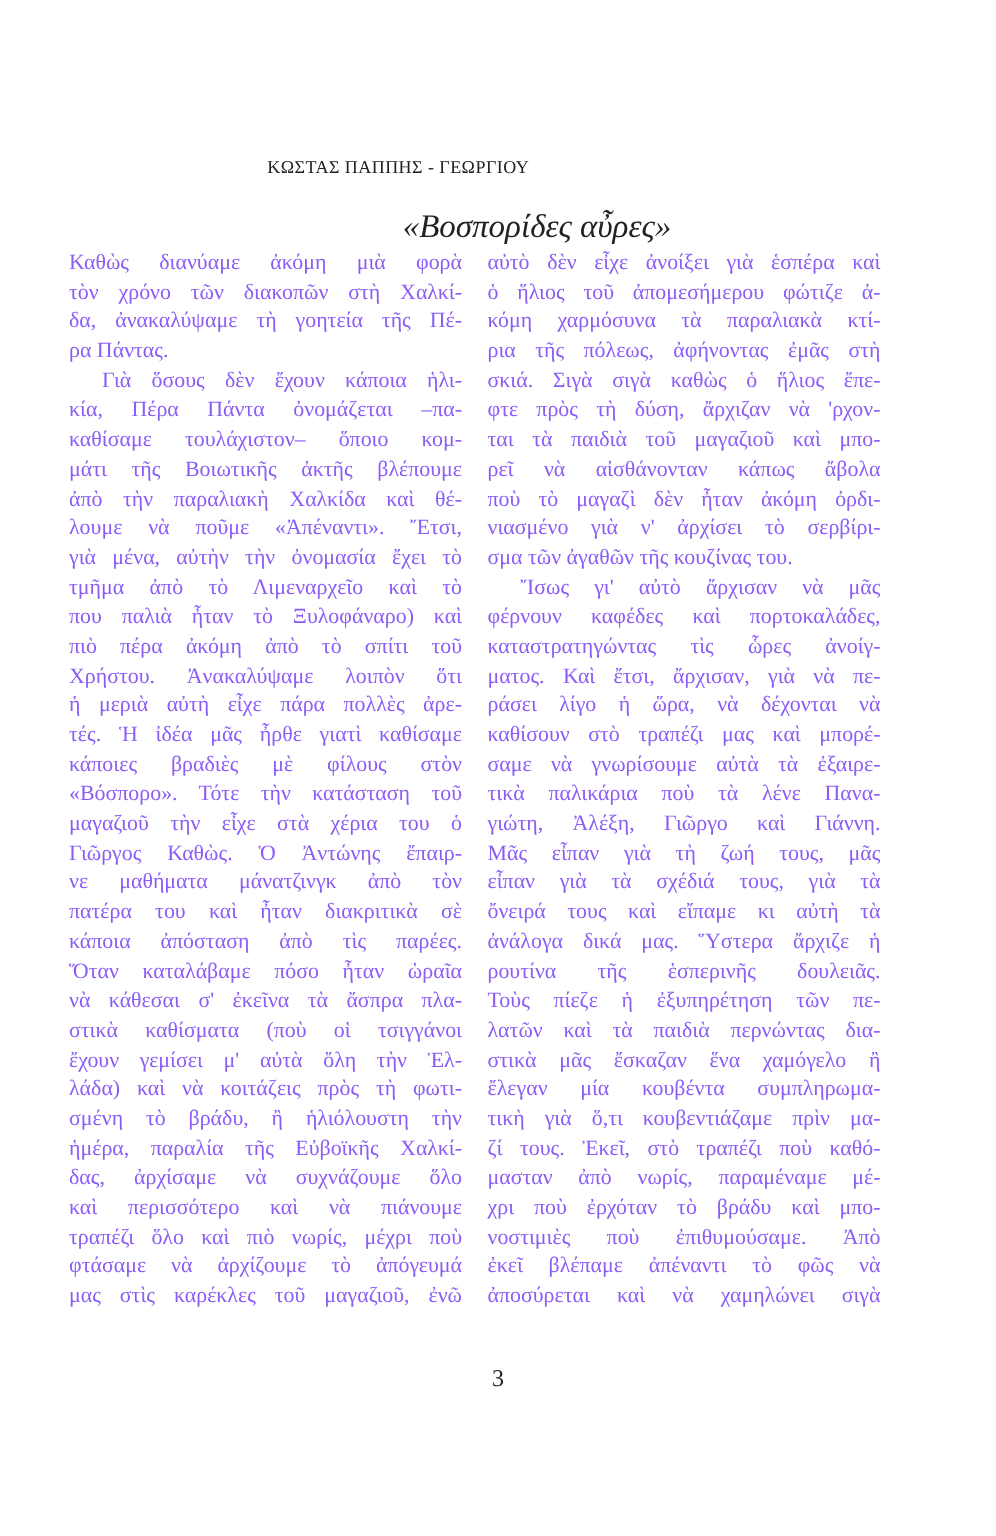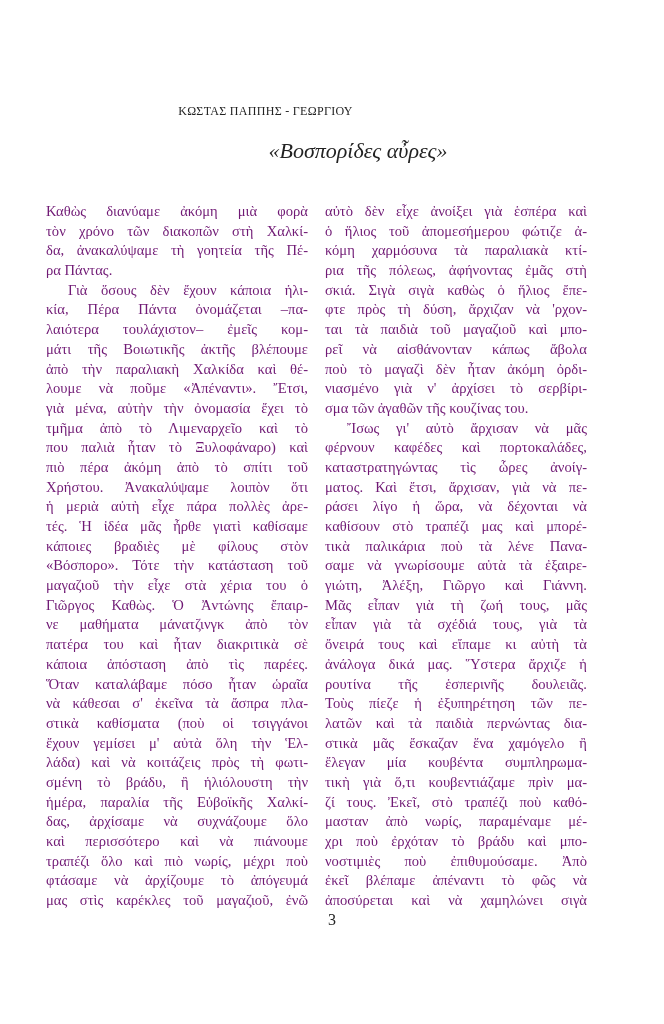--- a/index.html
+++ b/index.html
@@ -44,22 +44,21 @@
       color: #222;
       padding-left: 26px;
     }
     .col {
       position: absolute;
       top: 166px;
       width: 262px;
       font-family: "Liberation Serif", serif;
       font-size: 14.6px;
       line-height: 19.7px;
-      color: #701a75;
-      margin-top: 36px;
+      color: #8b5cf6;
     }
     .col.left { left: 46px; }
     .col.right { left: 325px; }
     .line {
       display: block;
       white-space: nowrap;
       text-align: justify;
       text-align-last: justify;
       height: 19.7px;
     }
@@ -88,21 +87,21 @@
   <div class="author">ΚΩΣΤΑΣ ΠΑΠΠΗΣ - ΓΕΩΡΓΙΟΥ</div>
   <div class="title">«Βοσπορίδες αὖρες»</div>
 
   <div class="col left">
     <span class="line">Καθὼς διανύαμε ἀκόμη μιὰ φορὰ</span>
     <span class="line">τὸν χρόνο τῶν διακοπῶν στὴ Χαλκί-</span>
     <span class="line">δα, ἀνακαλύψαμε τὴ γοητεία τῆς Πέ-</span>
     <span class="line last">ρα Πάντας.</span>
     <span class="line indent">Γιὰ ὅσους δὲν ἔχουν κάποια ἡλι-</span>
     <span class="line">κία, Πέρα Πάντα ὀνομάζεται –πα-</span>
-    <span class="line">λαιότερα τουλάχιστον– ἐμεῖς κομ-</span>
+    <span class="line">καθίσαμε τουλάχιστον– ὅποιο κομ-</span>
     <span class="line">μάτι τῆς Βοιωτικῆς ἀκτῆς βλέπουμε</span>
     <span class="line">ἀπὸ τὴν παραλιακὴ Χαλκίδα καὶ θέ-</span>
     <span class="line">λουμε νὰ ποῦμε «Ἀπέναντι». Ἔτσι,</span>
     <span class="line">γιὰ μένα, αὐτὴν τὴν ὀνομασία ἔχει τὸ</span>
     <span class="line">τμῆμα ἀπὸ τὸ Λιμεναρχεῖο καὶ τὸ</span>
     <span class="line">που παλιὰ ἦταν τὸ Ξυλοφάναρο) καὶ</span>
     <span class="line">πιὸ πέρα ἀκόμη ἀπὸ τὸ σπίτι τοῦ</span>
     <span class="line">Χρήστου. Ἀνακαλύψαμε λοιπὸν ὅτι</span>
     <span class="line">ἡ μεριὰ αὐτὴ εἶχε πάρα πολλὲς ἀρε-</span>
     <span class="line">τές. Ἡ ἰδέα μᾶς ἦρθε γιατὶ καθίσαμε</span>
@@ -138,22 +137,22 @@
     <span class="line">ρεῖ νὰ αἰσθάνονταν κάπως ἄβολα</span>
     <span class="line">ποὺ τὸ μαγαζὶ δὲν ἦταν ἀκόμη ὀρδι-</span>
     <span class="line">νιασμένο γιὰ ν' ἀρχίσει τὸ σερβίρι-</span>
     <span class="line last">σμα τῶν ἀγαθῶν τῆς κουζίνας του.</span>
     <span class="line indent">Ἴσως γι' αὐτὸ ἄρχισαν νὰ μᾶς</span>
     <span class="line">φέρνουν καφέδες καὶ πορτοκαλάδες,</span>
     <span class="line">καταστρατηγώντας τὶς ὧρες ἀνοίγ-</span>
     <span class="line">ματος. Καὶ ἔτσι, ἄρχισαν, γιὰ νὰ πε-</span>
     <span class="line">ράσει λίγο ἡ ὥρα, νὰ δέχονται νὰ</span>
     <span class="line">καθίσουν στὸ τραπέζι μας καὶ μπορέ-</span>
+    <span class="line">σαμε νὰ γνωρίσουμε αὐτὰ τὰ ἐξαιρε-</span>
     <span class="line">τικὰ παλικάρια ποὺ τὰ λένε Πανα-</span>
-    <span class="line">σαμε νὰ γνωρίσουμε αὐτὰ τὰ ἐξαιρε-</span>
     <span class="line">γιώτη, Ἀλέξη, Γιῶργο καὶ Γιάννη.</span>
     <span class="line">Μᾶς εἶπαν γιὰ τὴ ζωή τους, μᾶς</span>
     <span class="line">εἶπαν γιὰ τὰ σχέδιά τους, γιὰ τὰ</span>
     <span class="line">ὄνειρά τους καὶ εἴπαμε κι αὐτὴ τὰ</span>
     <span class="line">ἀνάλογα δικά μας. Ὕστερα ἄρχιζε ἡ</span>
     <span class="line">ρουτίνα τῆς ἑσπερινῆς δουλειᾶς.</span>
     <span class="line">Τοὺς πίεζε ἡ ἐξυπηρέτηση τῶν πε-</span>
     <span class="line">λατῶν καὶ τὰ παιδιὰ περνώντας δια-</span>
     <span class="line">στικὰ μᾶς ἔσκαζαν ἕνα χαμόγελο ἢ</span>
     <span class="line">ἔλεγαν μία κουβέντα συμπληρωμα-</span>

